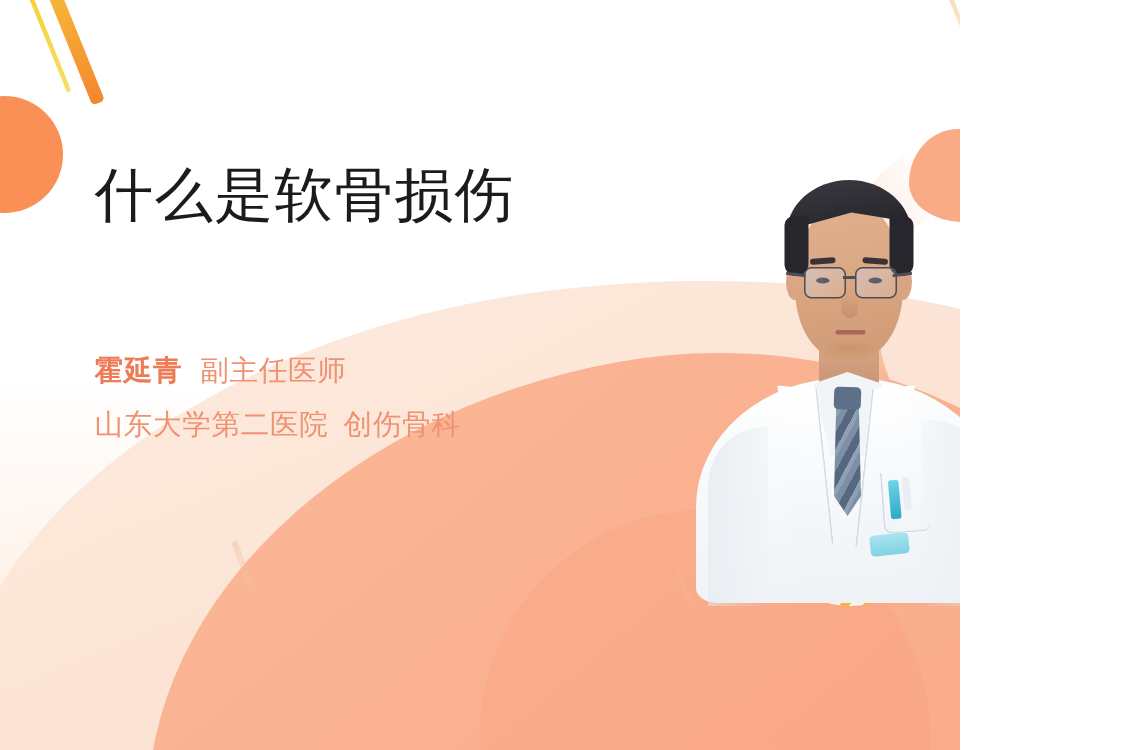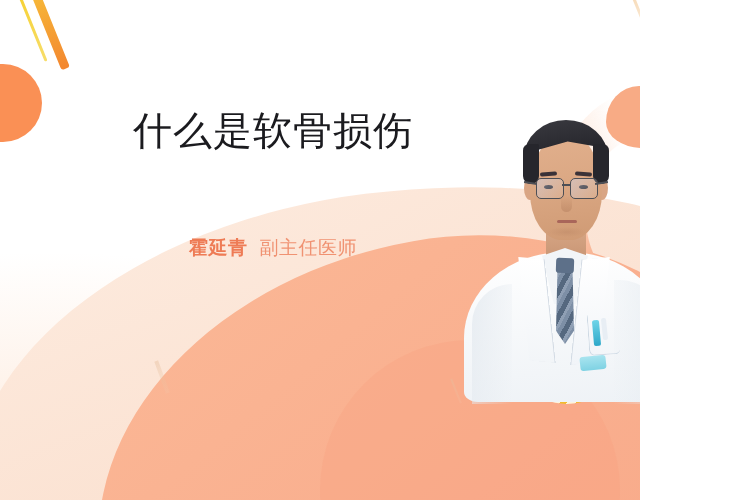--- a/index.html
+++ b/index.html
@@ -7,21 +7,20 @@
     padding: 0;
     background: #ffffff;
   }
   #card {
     position: relative;
     width: 640px;
     height: 500px;
     overflow: hidden;
     background: #ffffff;
     font-family: "Liberation Sans", "DejaVu Sans", sans-serif;
-    text-align: center;
   }
 
   
   .deco { position: absolute; pointer-events: none; }
 
   
   #bg-tint {
     inset: 0;
     background:
       radial-gradient(120% 80% at 8% 100%, rgba(252,214,186,0.55) 0%, rgba(255,255,255,0) 62%),
@@ -405,16 +404,17 @@
       <div class="s" id="mouth"></div>
       <div class="s" id="chin-shade"></div>
       <div class="s" id="subject-fade"></div>
     </div>
   </div>
 
   <div id="text-block">
     <h1 id="title">什么是软骨损伤</h1>
     <div id="credentials">
       <span id="doctor-name">霍延青</span><span id="doctor-title">副主任医师</span>
+      <span id="affiliation"><span>山东大学第二医院</span><span id="department">创伤骨科</span></span>
     </div>
   </div>
 
 </div>
 
 </body></html>

